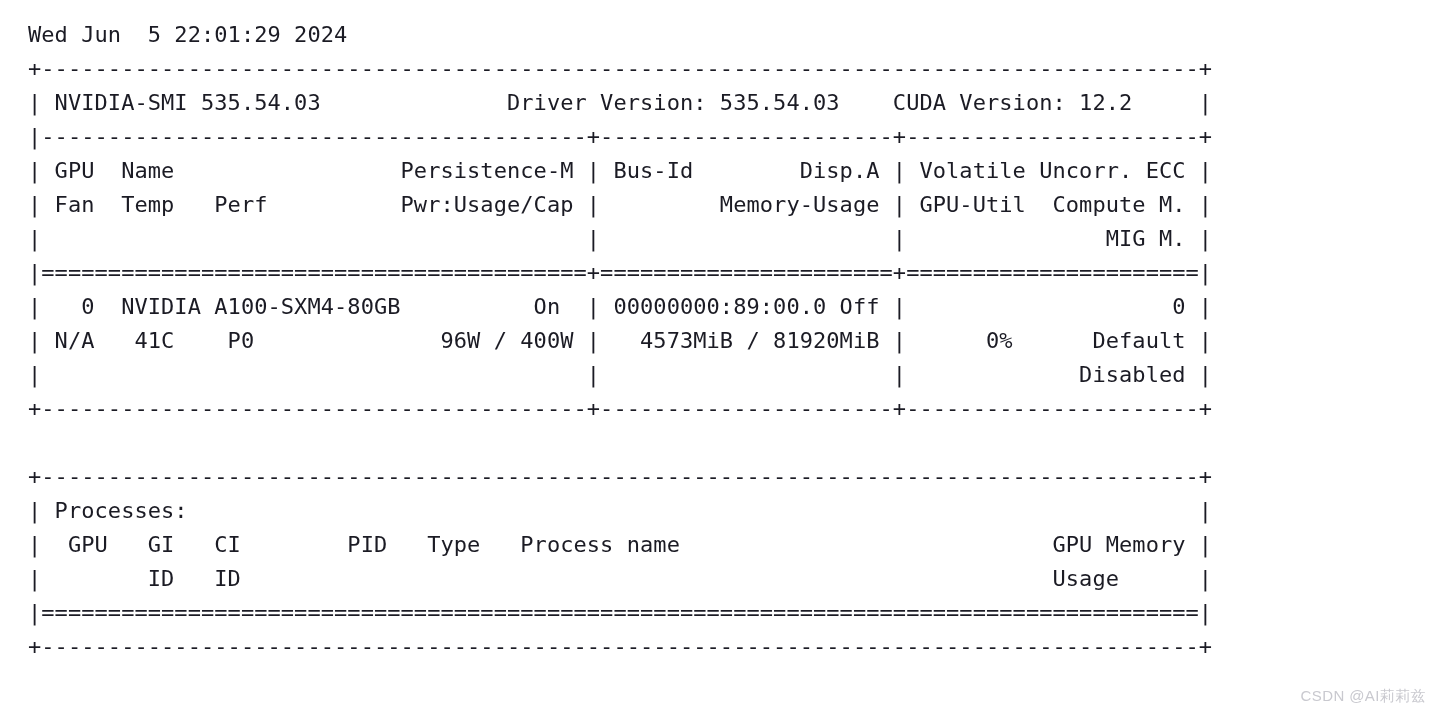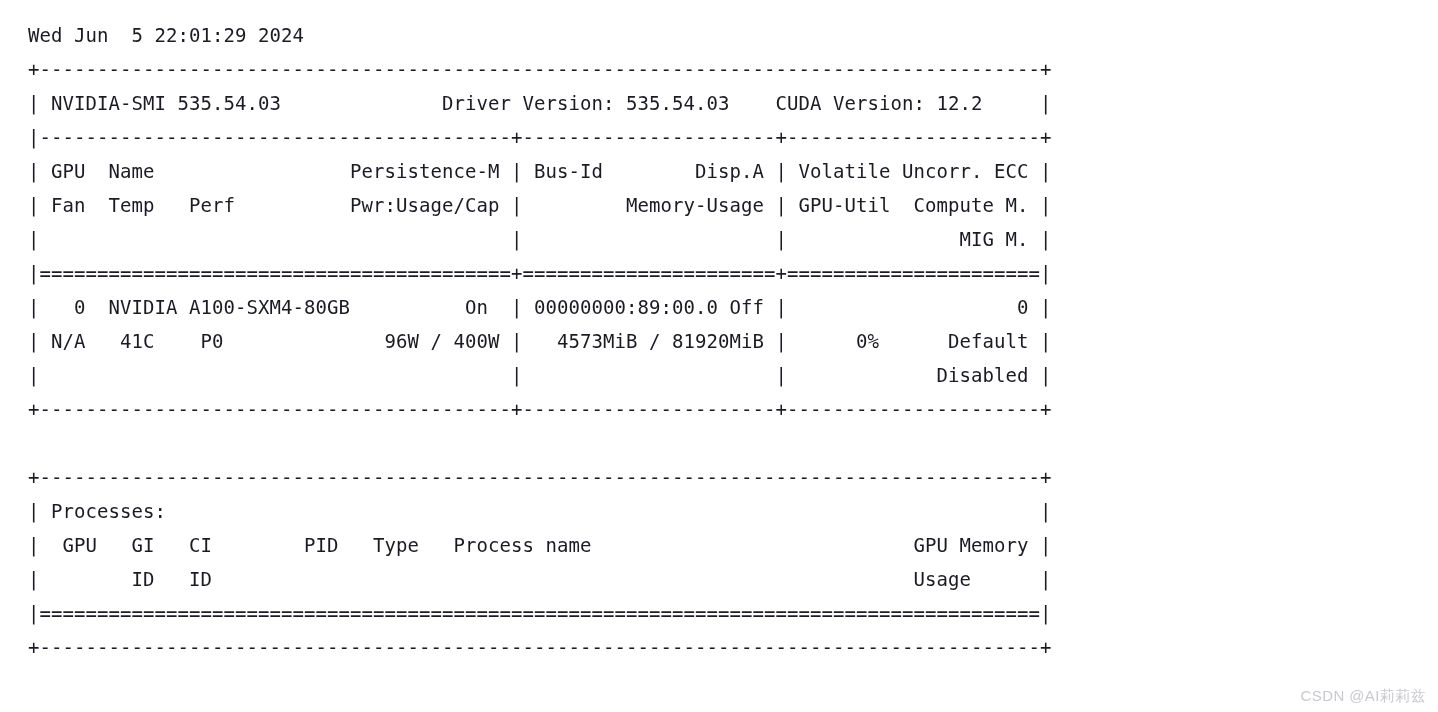--- a/index.html
+++ b/index.html
@@ -15,21 +15,21 @@
     position: relative;
     font-family: "DejaVu Sans Mono", "Liberation Mono", monospace;
   }
 
   #terminal {
     position: absolute;
     left: 28px;
     top: 18px;
     width: 1400px;
     font-family: "DejaVu Sans Mono", "Liberation Mono", monospace;
-    font-size: 19px;
+    font-size: 22px;
     line-height: 34px;
     letter-spacing: 0.06px;
     color: #1b1b24;
     white-space: pre;
     -webkit-font-smoothing: antialiased;
   }
 
   #terminal .line {
     display: block;
     white-space: pre;

